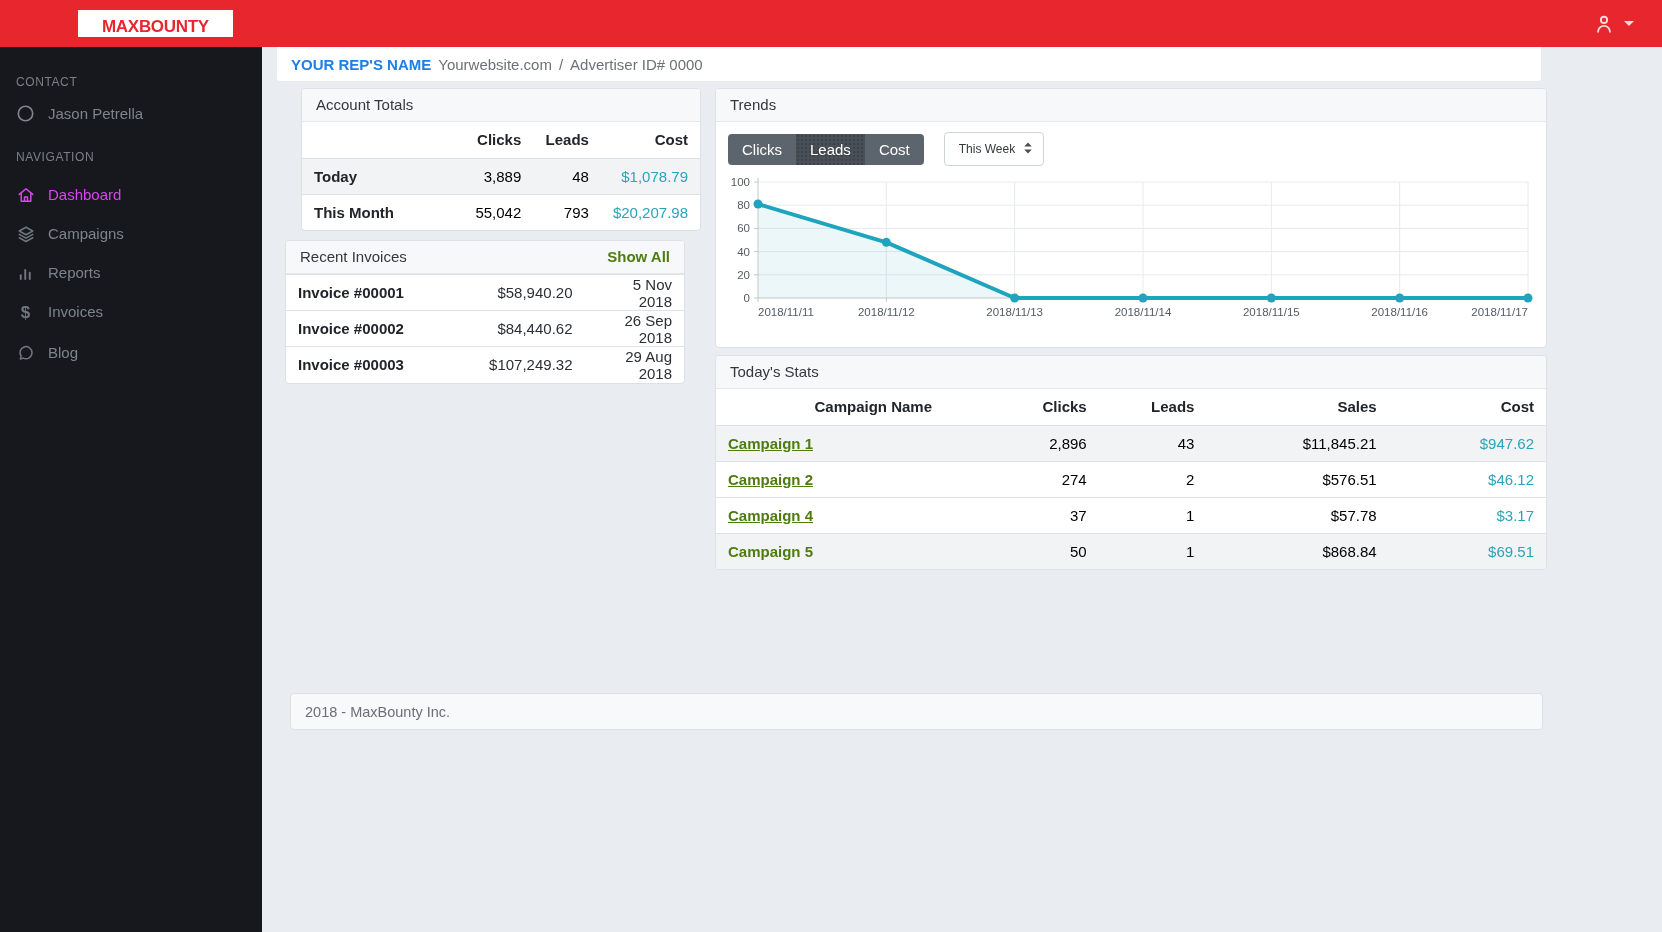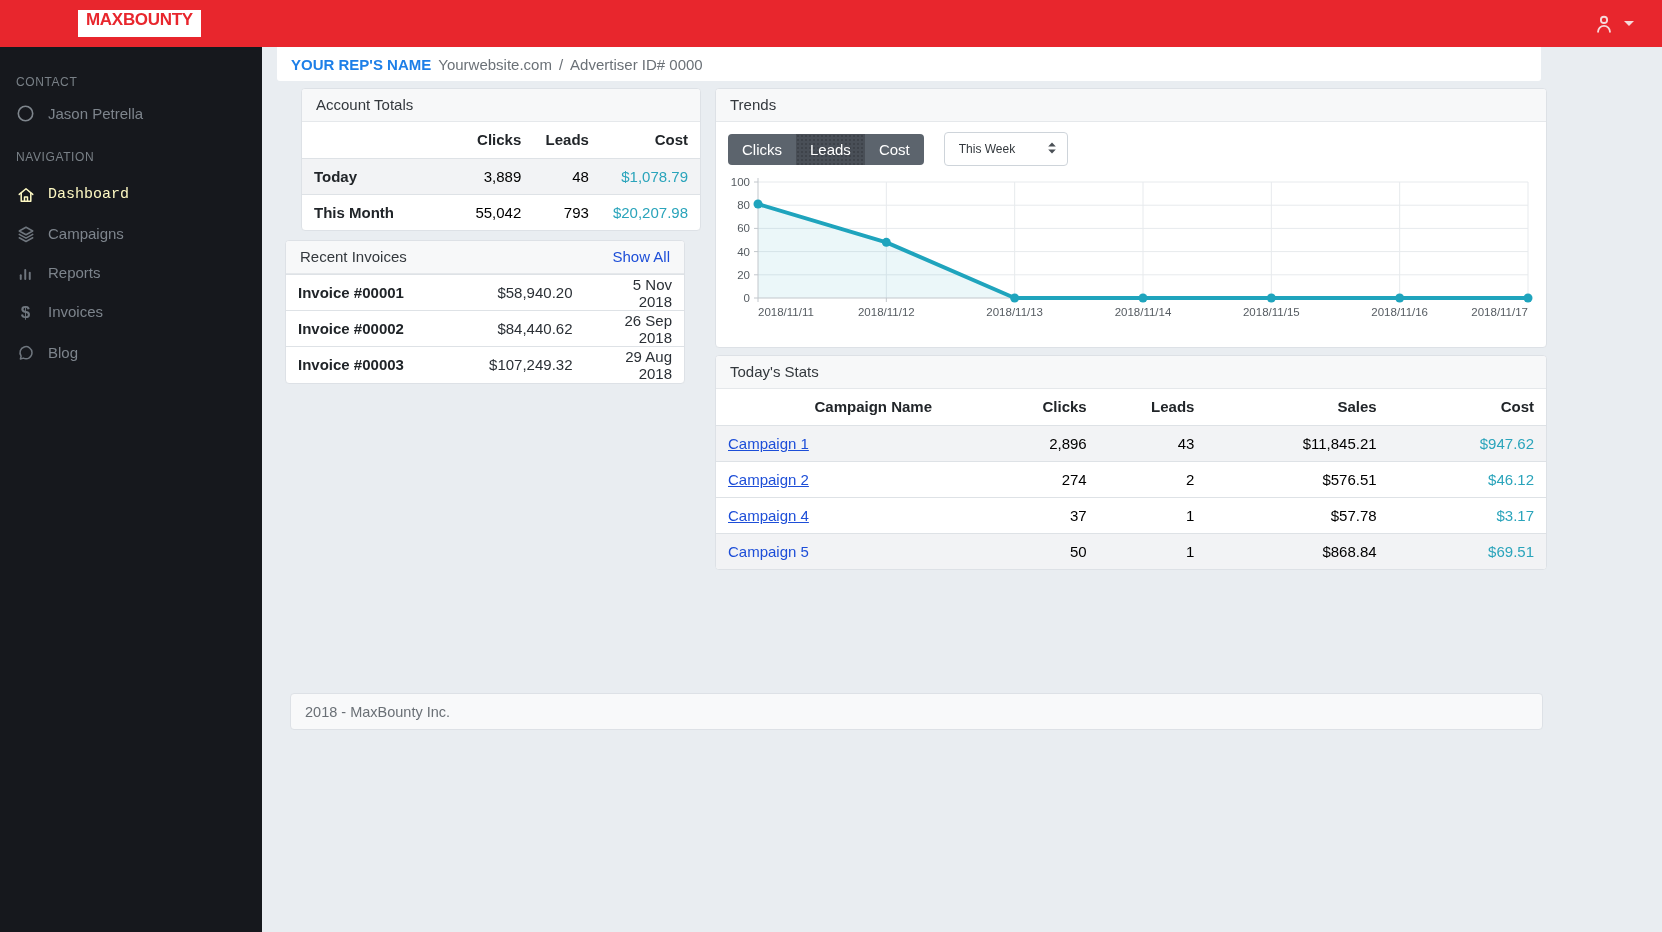--- a/index.html
+++ b/index.html
@@ -1,44 +1,44 @@
 <!DOCTYPE html>
 <html><head>
 <meta charset="utf-8">
 <style>
   * { margin:0; padding:0; box-sizing:border-box; }
   html,body { width:1662px; height:932px; overflow:hidden; }
   body { font-family:"Liberation Sans", sans-serif; background:#e9edf1; position:relative; color:#212529; }
 
   
   .topbar { position:absolute; top:0; left:0; width:100%; height:47px; background:#e8262d; z-index:5; }
-  .logo-box { position:absolute; left:78px; top:10px; height:27px; padding:0 8px; background:#ffffff; display:flex; align-items:flex-start; }
+  .logo-box { position:absolute; left:78px; top:10px; height:27px; padding:0 24px; background:#ffffff; display:flex; align-items:flex-end; }
   .logo-text { color:#e8262d; font-weight:800; font-size:17px; letter-spacing:-0.3px; }
   .user-menu { position:absolute; right:28px; top:0; height:47px; display:flex; align-items:center; gap:9px; cursor:pointer; }
   .user-menu svg { display:block; }
   .caret-down { width:0; height:0; border-left:5px solid transparent; border-right:5px solid transparent; border-top:5px solid #f6d9da; }
 
   
   .sidebar { position:absolute; top:47px; left:0; width:262px; bottom:0; background:#16181d; }
   .side-label { color:#798087; font-size:12px; letter-spacing:0.6px; margin:28px 0 0 16px; }
   .side-item { display:flex; gap:13px; margin:21px 0 0 16px; color:#7d848c; font-size:15px; cursor:pointer; }
   .side-item .ic { width:19px; display:flex; justify-content:center; color:#6f767e; }
-  .side-item.active, .side-item.active .ic { color:#fef9c3;font-family:Liberation Mono, monospace; }
+  .side-item.active, .side-item.active .ic { color:#d946ef; }
   .nav-first { margin-top:22px; }
   .contact-item { margin-top:16px; }
 
   
   .content { position:absolute; left:262px; top:47px; right:0; bottom:0; }
   .breadcrumb { position:absolute; left:15px; top:0; width:1264px; height:31px; background:#ffffff; border-radius:0 0 3px 3px; display:flex; align-items:center; padding:17px 14px; gap:7px; font-size:15px; }
   .bc-rep { color:#1d7fe8; font-weight:bold; }
   .bc-muted { color:#6b7177; }
 
   .card { position:absolute; background:#fff; border:1px solid #dde1e6; border-radius:4px; overflow:hidden; }
   .card-header { height:33px; line-height:32px; padding:0 14px; background:#f7f8f9; border-bottom:1px solid #e5e8eb; font-size:15px; color:#33383d; display:flex; justify-content:space-between; align-items:center; }
-  .link { color:#1d4ed8; text-decoration:none; cursor:pointer; }
+  .link { color:#4d7c0f; text-decoration:none; cursor:pointer;font-weight:bold; }
   .u { text-decoration:underline; }
 
   table { width:100%; border-collapse:collapse; font-size:15px; }
   td, th { height:36px; padding:0 12px; vertical-align:middle; }
   th { font-weight:bold; color:#212529; }
   tr + tr td, tbody tr td, .rowline { border-top:1px solid #dee2e6; }
   .tr-stripe { background:#f2f3f5; }
   .num { text-align:right; }
   .val-blue { color:#000000; }
   .val-teal { color:#2aa4bb; }
@@ -49,21 +49,21 @@
   #card-invoices { left:23px; top:193px; width:400px; }
   #card-trends { left:453px; top:41px; width:832px; height:260px; }
   #card-stats { left:453px; top:308px; width:832px; }
 
   
   .trends-body { padding:10px 12px 0 12px; }
   .ctrl-row { display:flex; align-items:center; height:34px; }
   .btn-group { display:inline-flex; border-radius:4px; overflow:hidden; }
   .tbtn { border:none; color:#fff; font-size:15px; font-family:inherit; padding:7px 14px; background:#5c646d; cursor:pointer; }
   .tbtn.active { background:#494f57; background-image:radial-gradient(#3e434a 1px, transparent 1px); background-size:4px 4px; }
-  .period-select { margin-left:20px; width:124px; height:34px; border:1px solid #ced4da; border-radius:4px; background:#fff; display:flex; align-items:center; justify-content:space-between; padding:0 10px 0 14px; font-size:12px; color:#33383d; cursor:pointer; }
+  .period-select { margin-left:20px; width:100px; height:34px; border:1px solid #ced4da; border-radius:4px; background:#fff; display:flex; align-items:center; justify-content:space-between; padding:0 10px 0 14px; font-size:12px; color:#33383d; cursor:pointer; }
 
   .chart-wrap { margin-top:10px; }
   #trend-svg text { font-family:"Liberation Sans", sans-serif; font-size:11.5px; fill:#555b61; }
 
   #card-footer { left:28px; top:646px; width:1253px; height:37px; background:#f8f9fa; border:1px solid #dde1e6; display:flex; align-items:center; padding:0 14px; font-size:14.5px; color:#6a7076; }
 </style>
 </head>
 <body>
 
 <div class="topbar">

